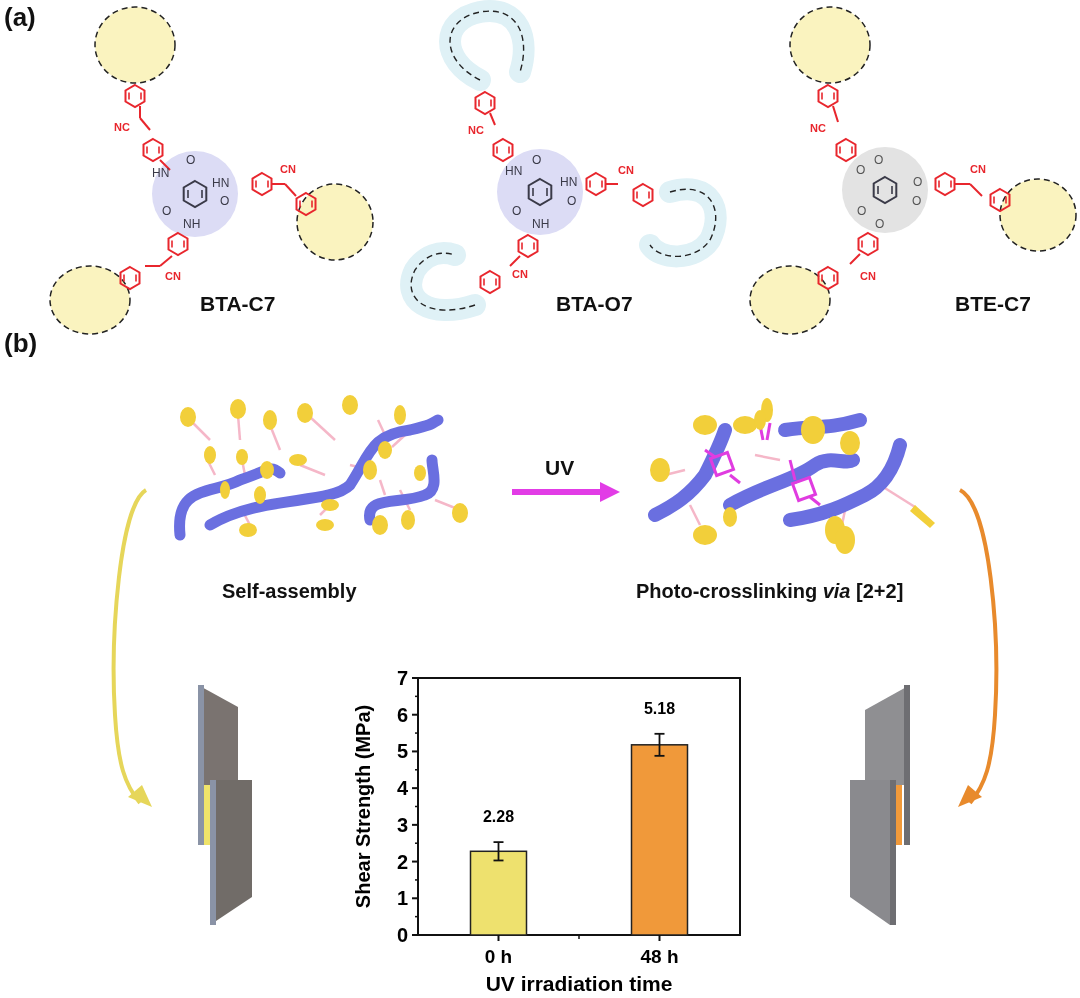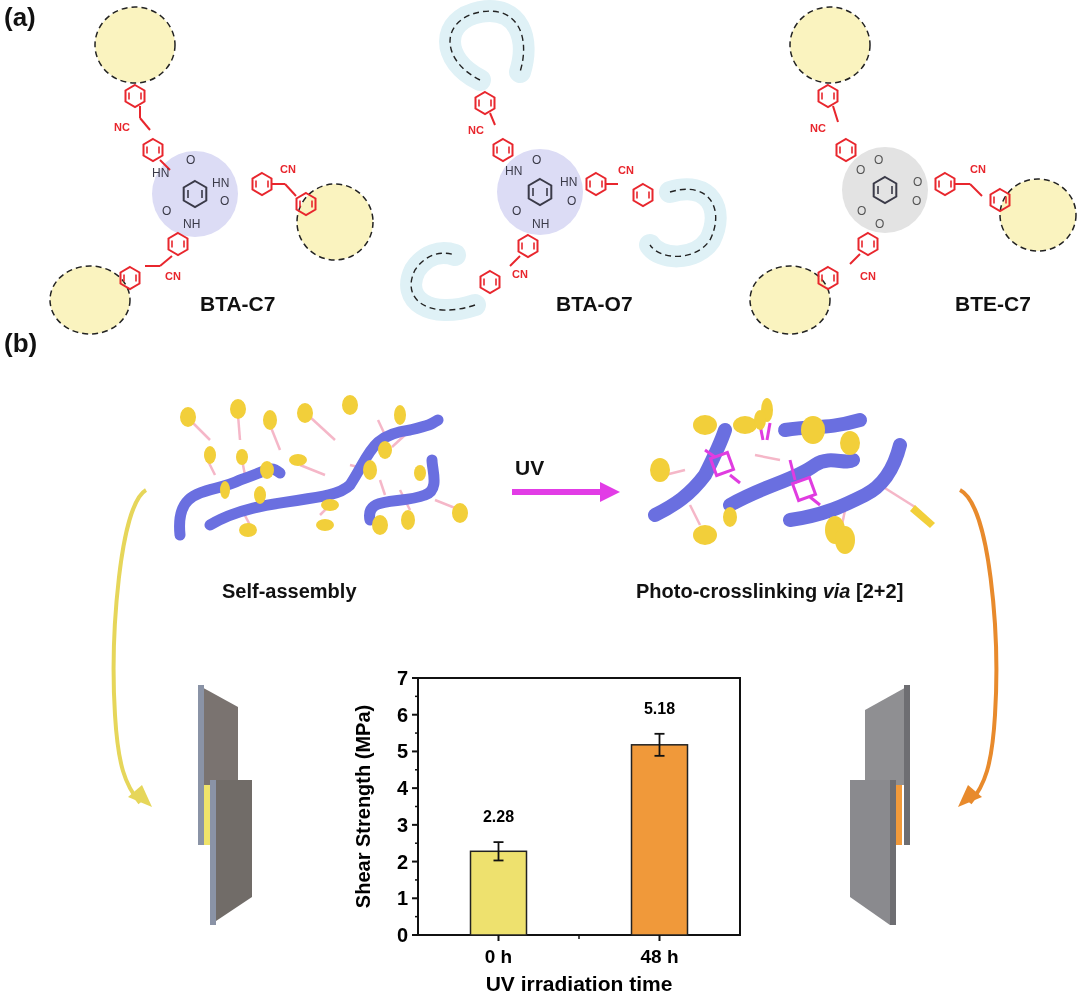--- a/index.html
+++ b/index.html
@@ -175,21 +175,21 @@
       <ellipse cx="155" cy="130" rx="9" ry="6"></ellipse>
     <ellipse cx="210" cy="130" rx="8" ry="10"></ellipse>
       <ellipse cx="238" cy="125" rx="7" ry="10"></ellipse>
     <ellipse cx="290" cy="118" rx="8" ry="10"></ellipse>
       <ellipse cx="78" cy="135" rx="9" ry="7"></ellipse>
     <ellipse cx="250" cy="78" rx="6" ry="8"></ellipse>
   </g>
 </svg>
 <div class="abs caption" style="left:222px; top:580px;">Self-assembly</div>
 
-<div class="abs caption" style="left:515px; top:456px; font-size:21px;">UV</div>
+<div class="abs caption" style="left:545px; top:456px; font-size:21px;">UV</div>
 <svg style="left:512px; top:482px;" width="110" height="20">
   <rect x="0" y="7" width="90" height="6" fill="#e23ce6"></rect>
   <polygon points="88,0 108,10 88,20" fill="#e23ce6"></polygon>
 </svg>
 
 <svg style="left:645px; top:395px;" width="300" height="170">
   <g stroke="#f5b7c8" stroke-width="2.5">
     <line x1="20" y1="80" x2="40" y2="75"></line>
       <line x1="45" y1="110" x2="55" y2="130"></line>
     <line x1="110" y1="60" x2="135" y2="65"></line>

